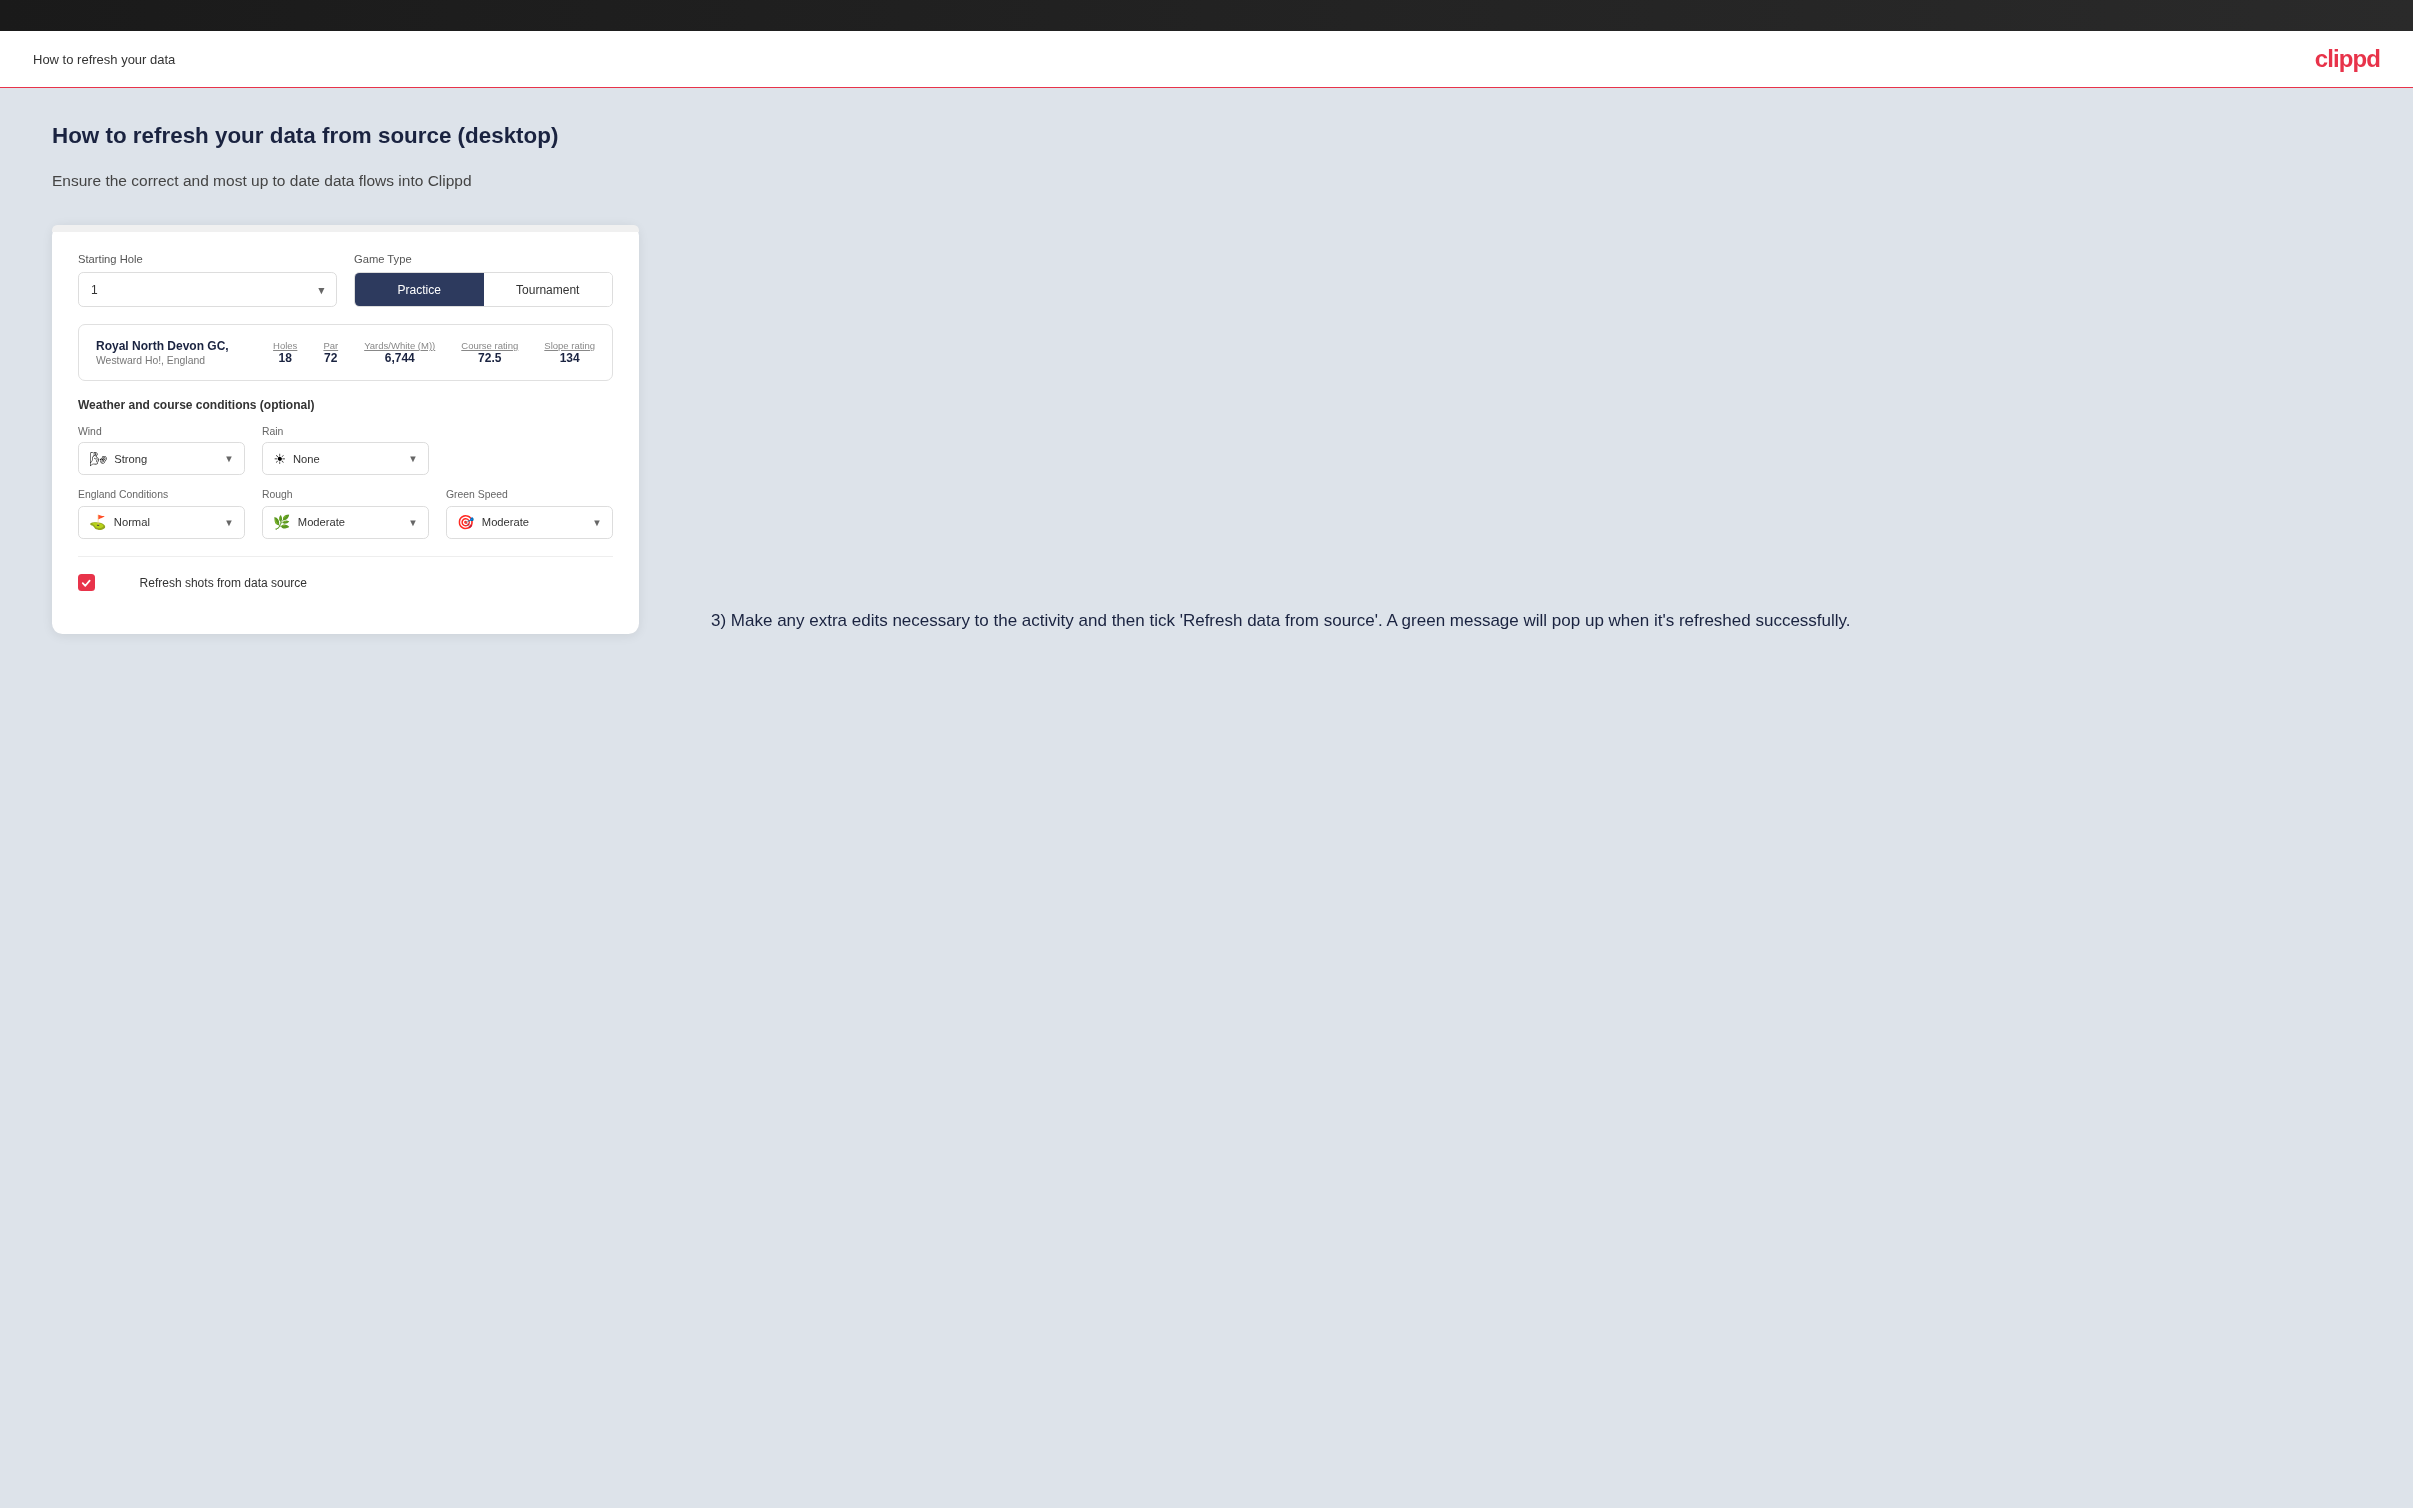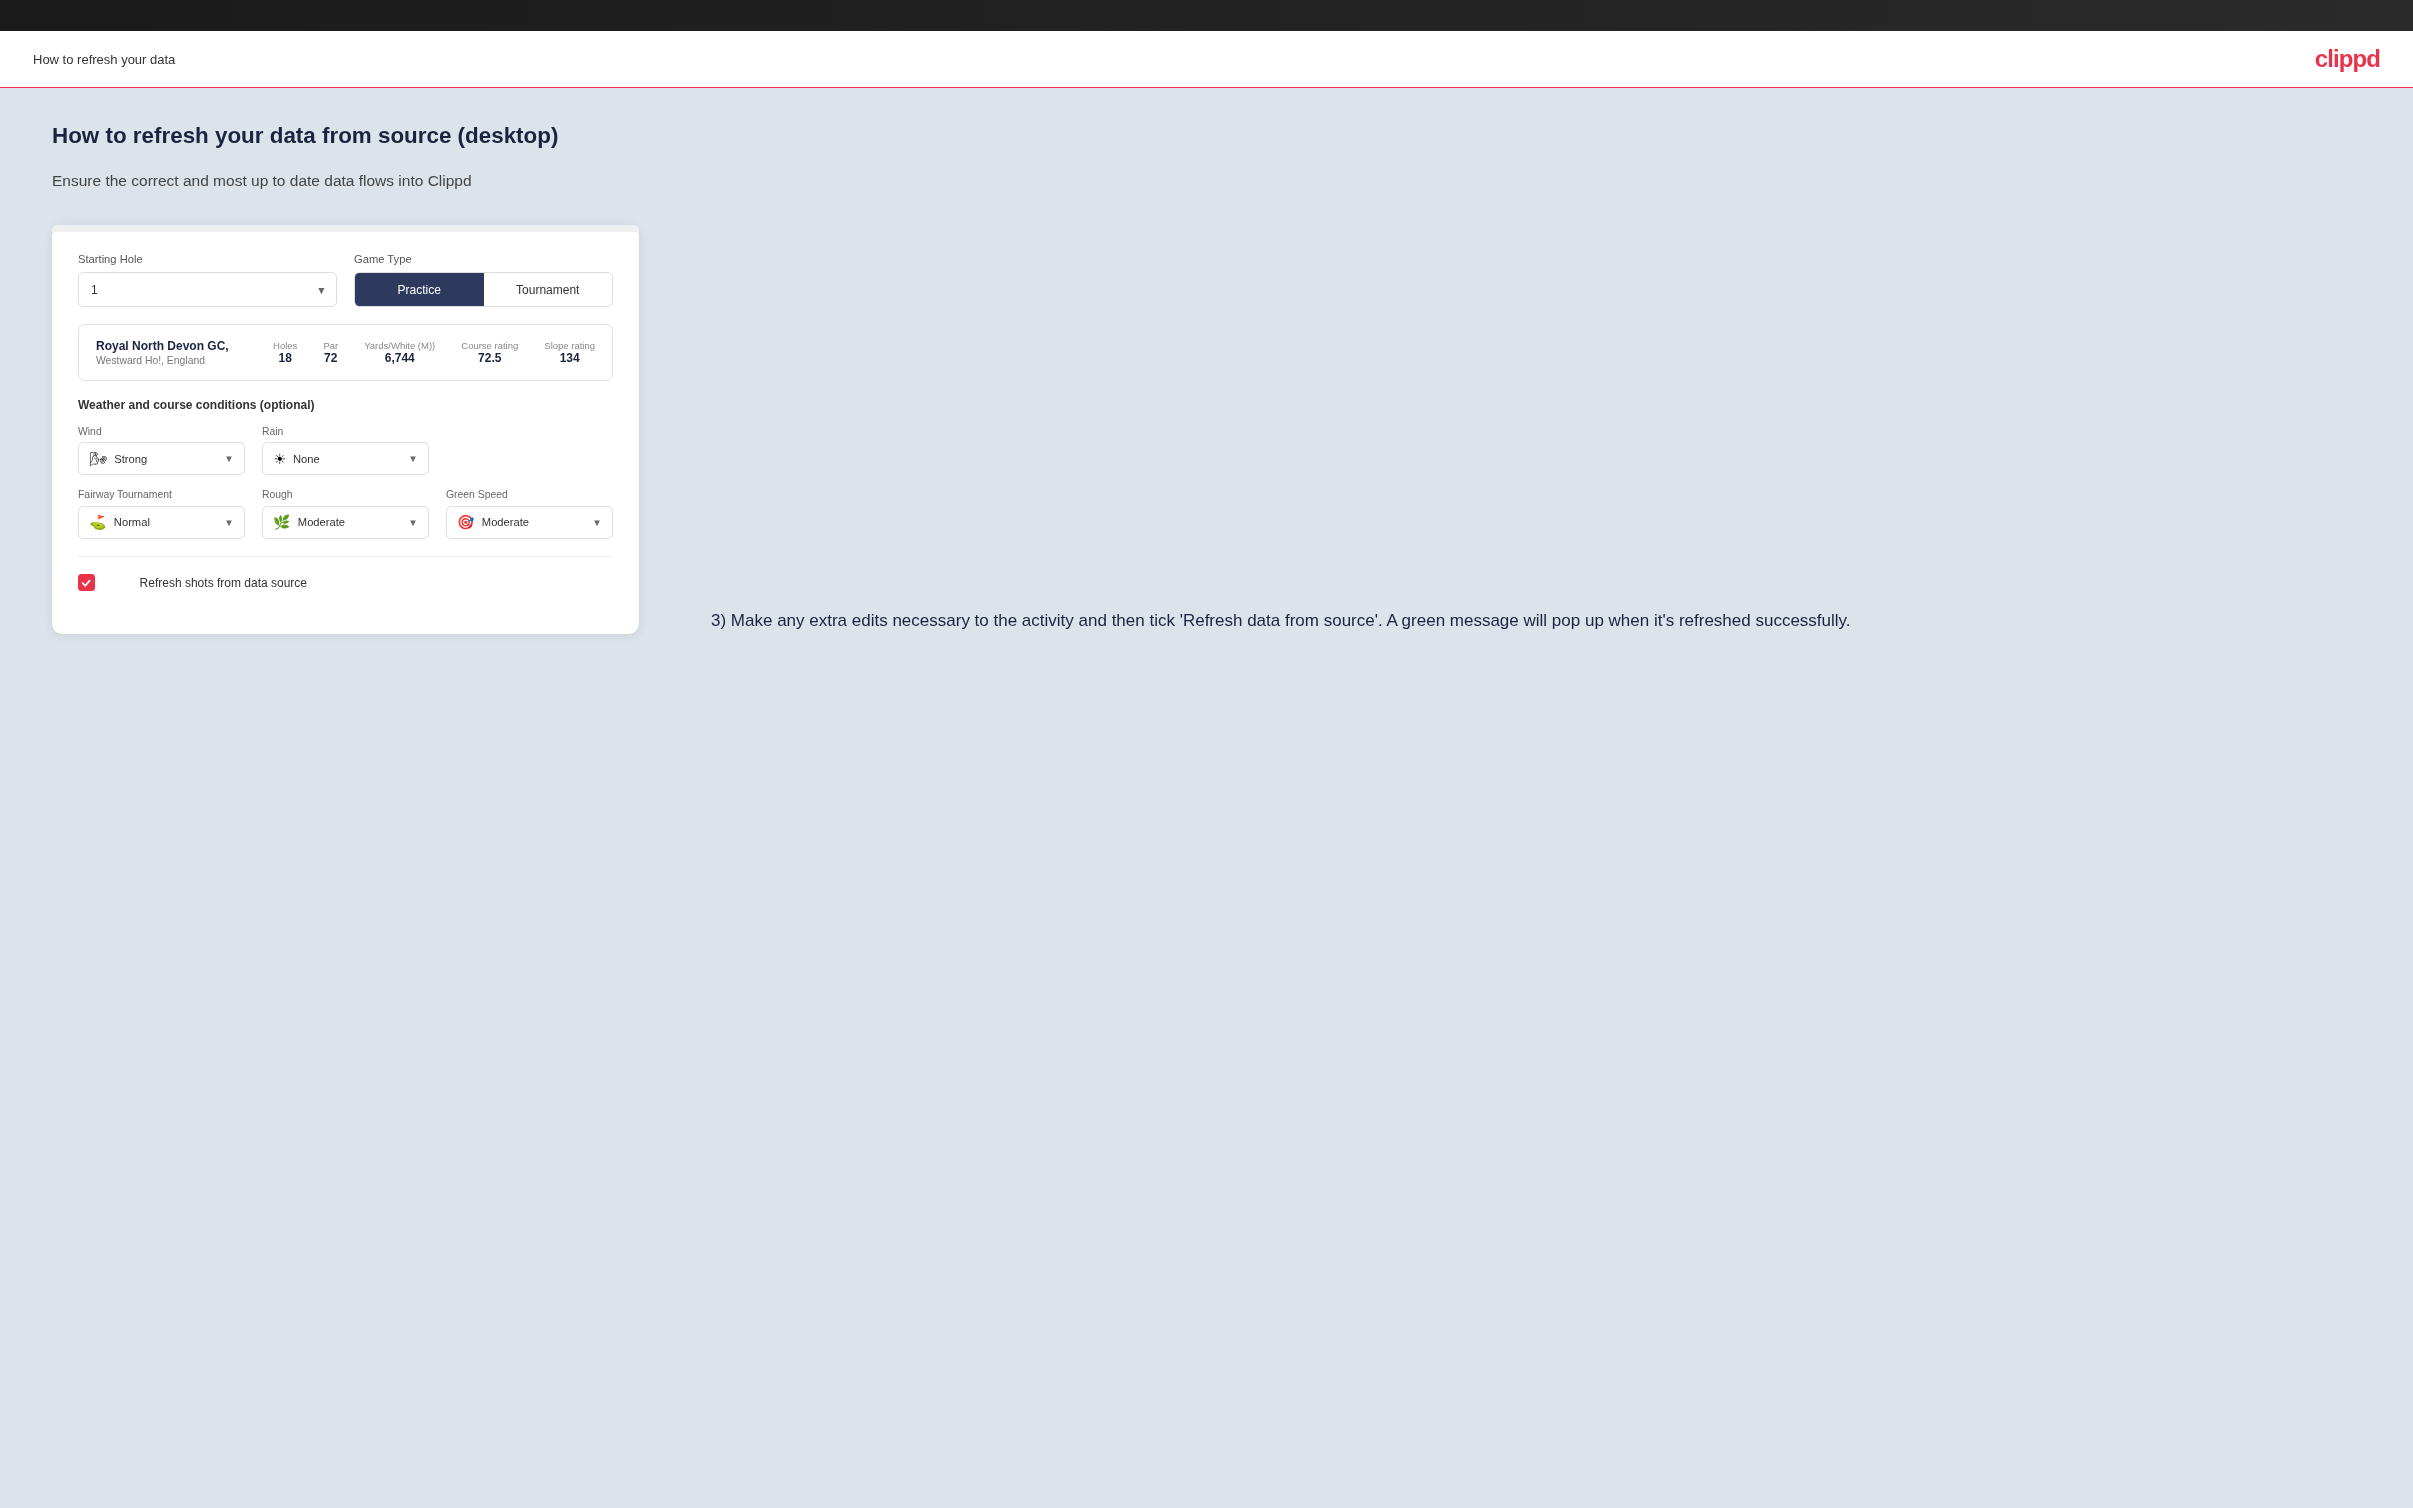--- a/index.html
+++ b/index.html
@@ -140,20 +140,21 @@
     }
 
     .course-stat {
       text-align: center;
     }
 
     .course-stat-label {
       font-size: 9.5px;
       color: #888;
       display: block;
+      text-decoration: underline;
     }
 
     .course-stat-value {
       font-size: 12px;
       font-weight: 600;
       color: #1a2340;
       display: block;
     }
 
     .section-title {
@@ -399,21 +400,21 @@
             <span class="condition-icon">☀</span>
             <span class="condition-text">None</span>
             <span class="condition-chevron">▼</span>
           </div>
         </div>
         <div class="condition-item" style="visibility:hidden;"></div>
       </div>
 
       <div class="conditions-grid">
         <div class="condition-item">
-          <span class="condition-label">Fairway Tournament</span>
+          <span class="condition-label">England Conditions</span>
           <div class="condition-select">
             <span class="condition-icon">⛳</span>
             <span class="condition-text">Normal</span>
             <span class="condition-chevron">▼</span>
           </div>
         </div>
         <div class="condition-item">
           <span class="condition-label">Rough</span>
           <div class="condition-select">
             <span class="condition-icon">🌿</span>

